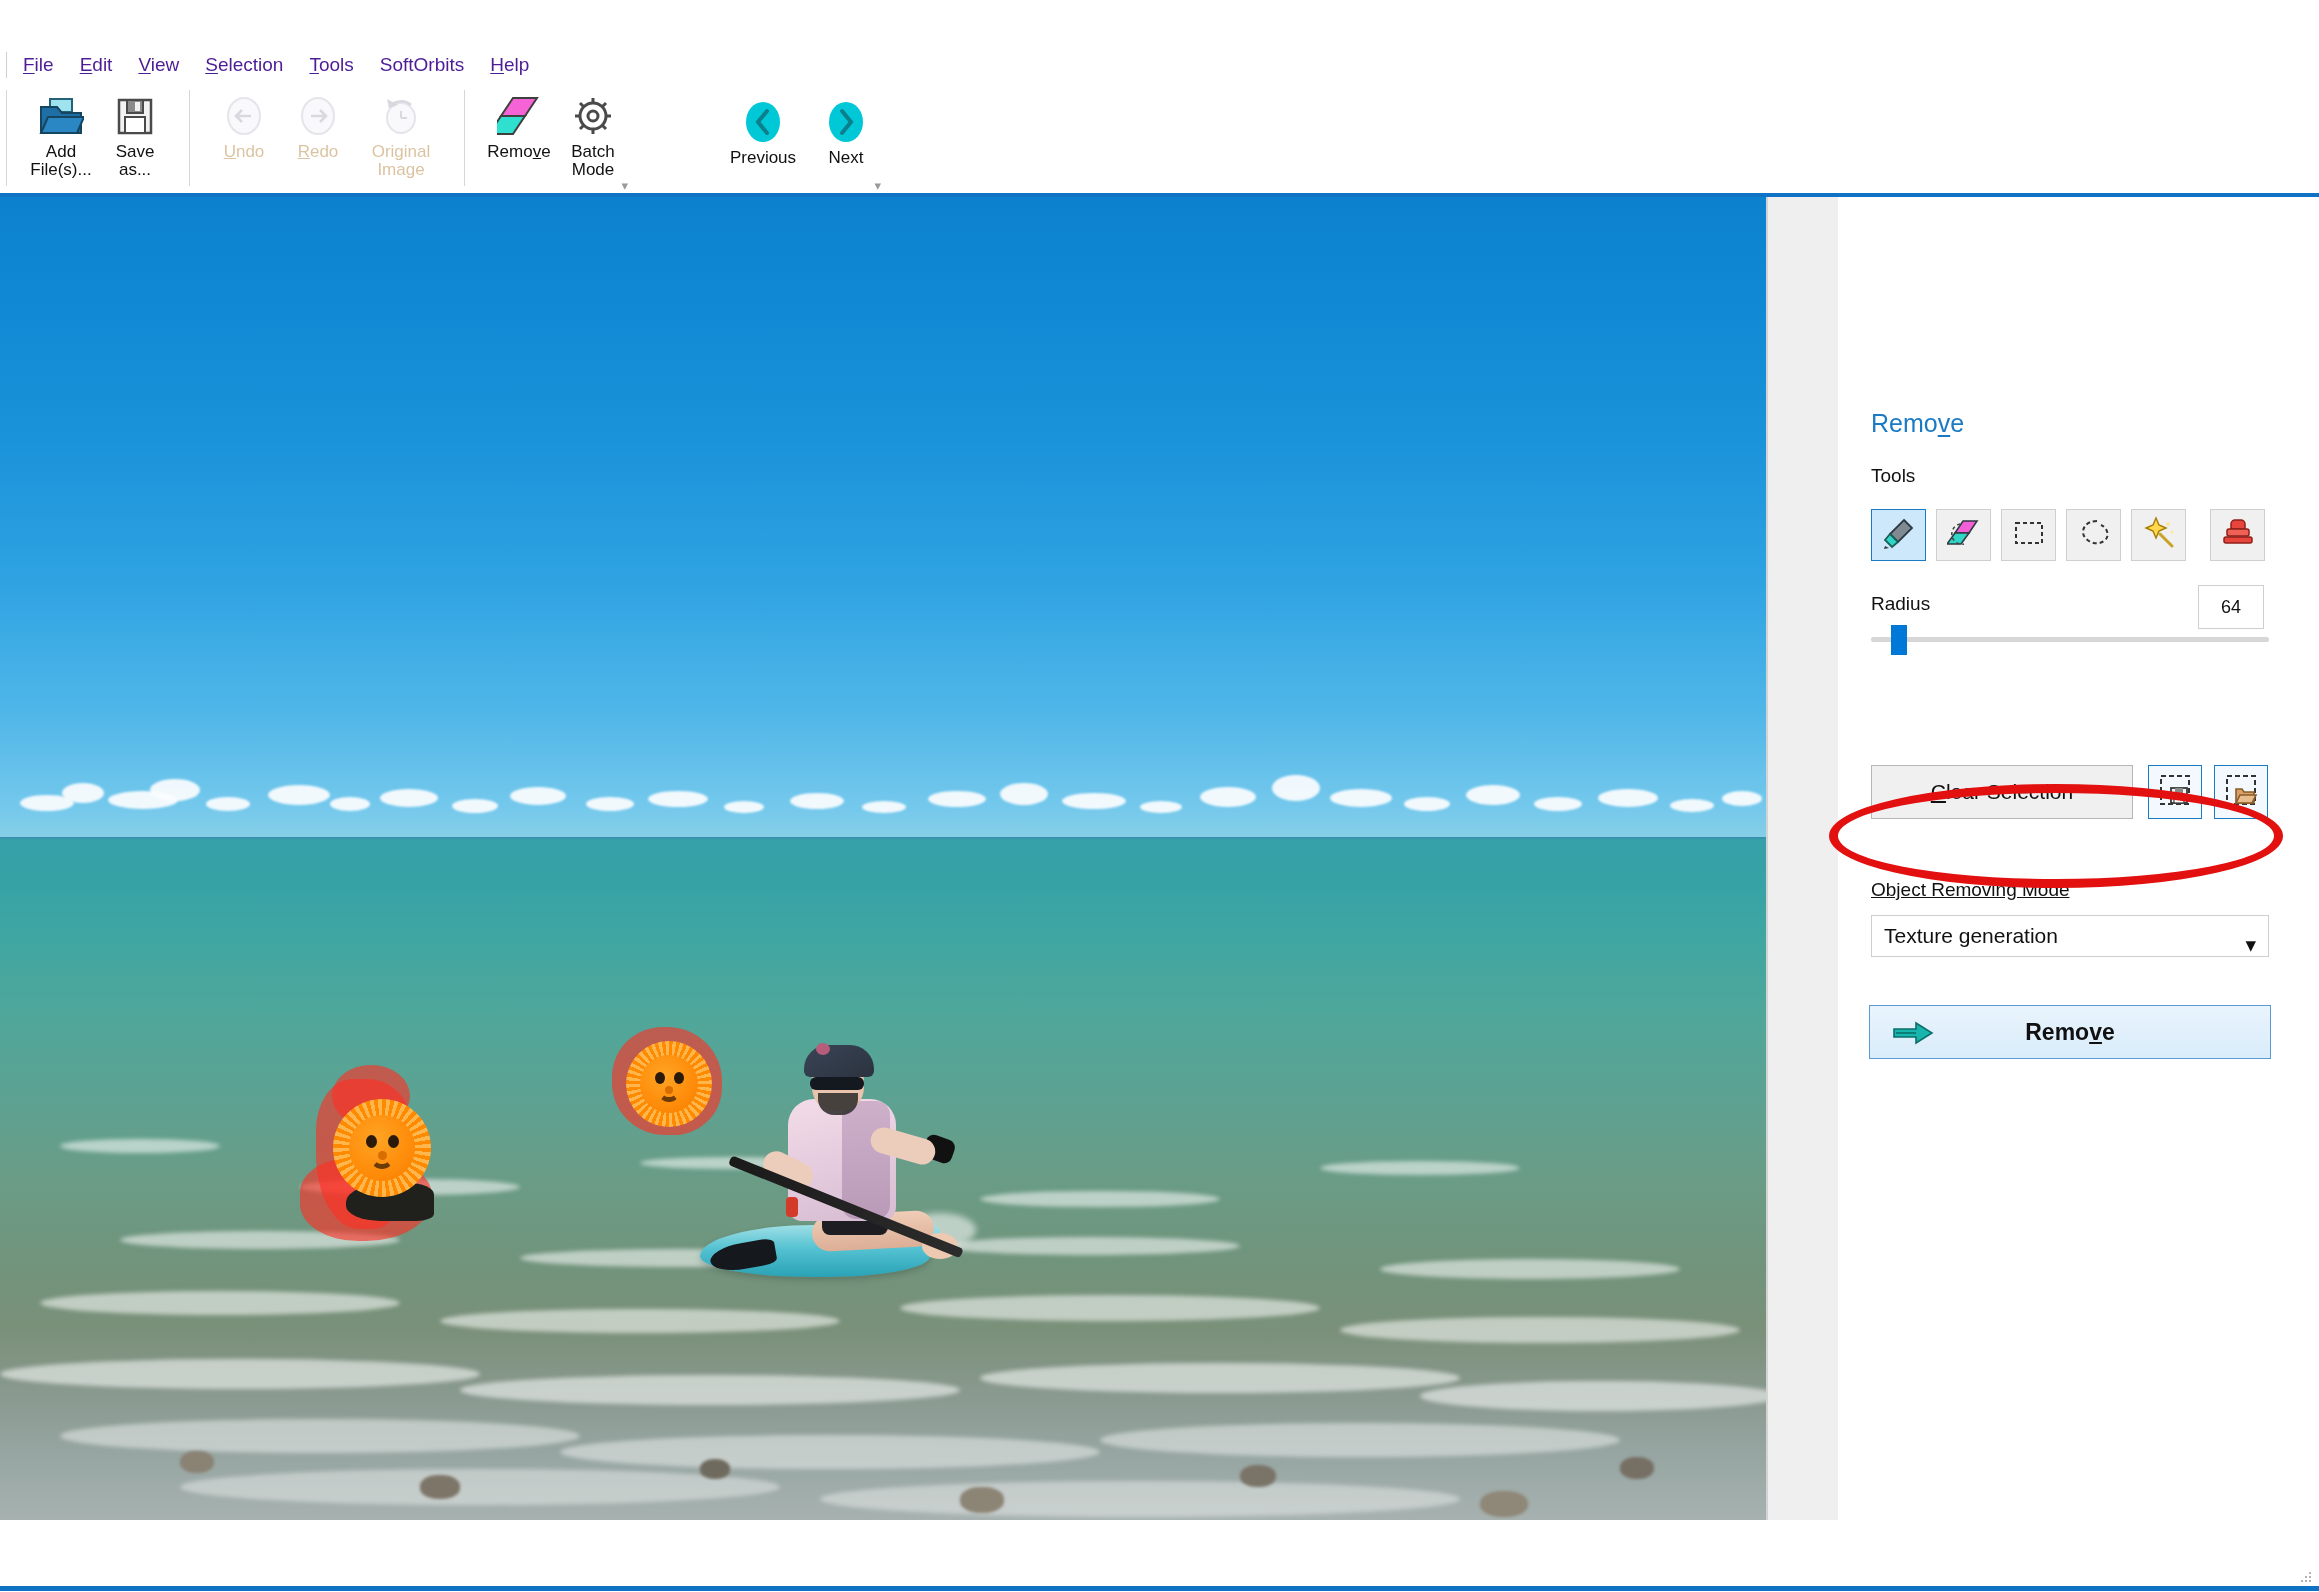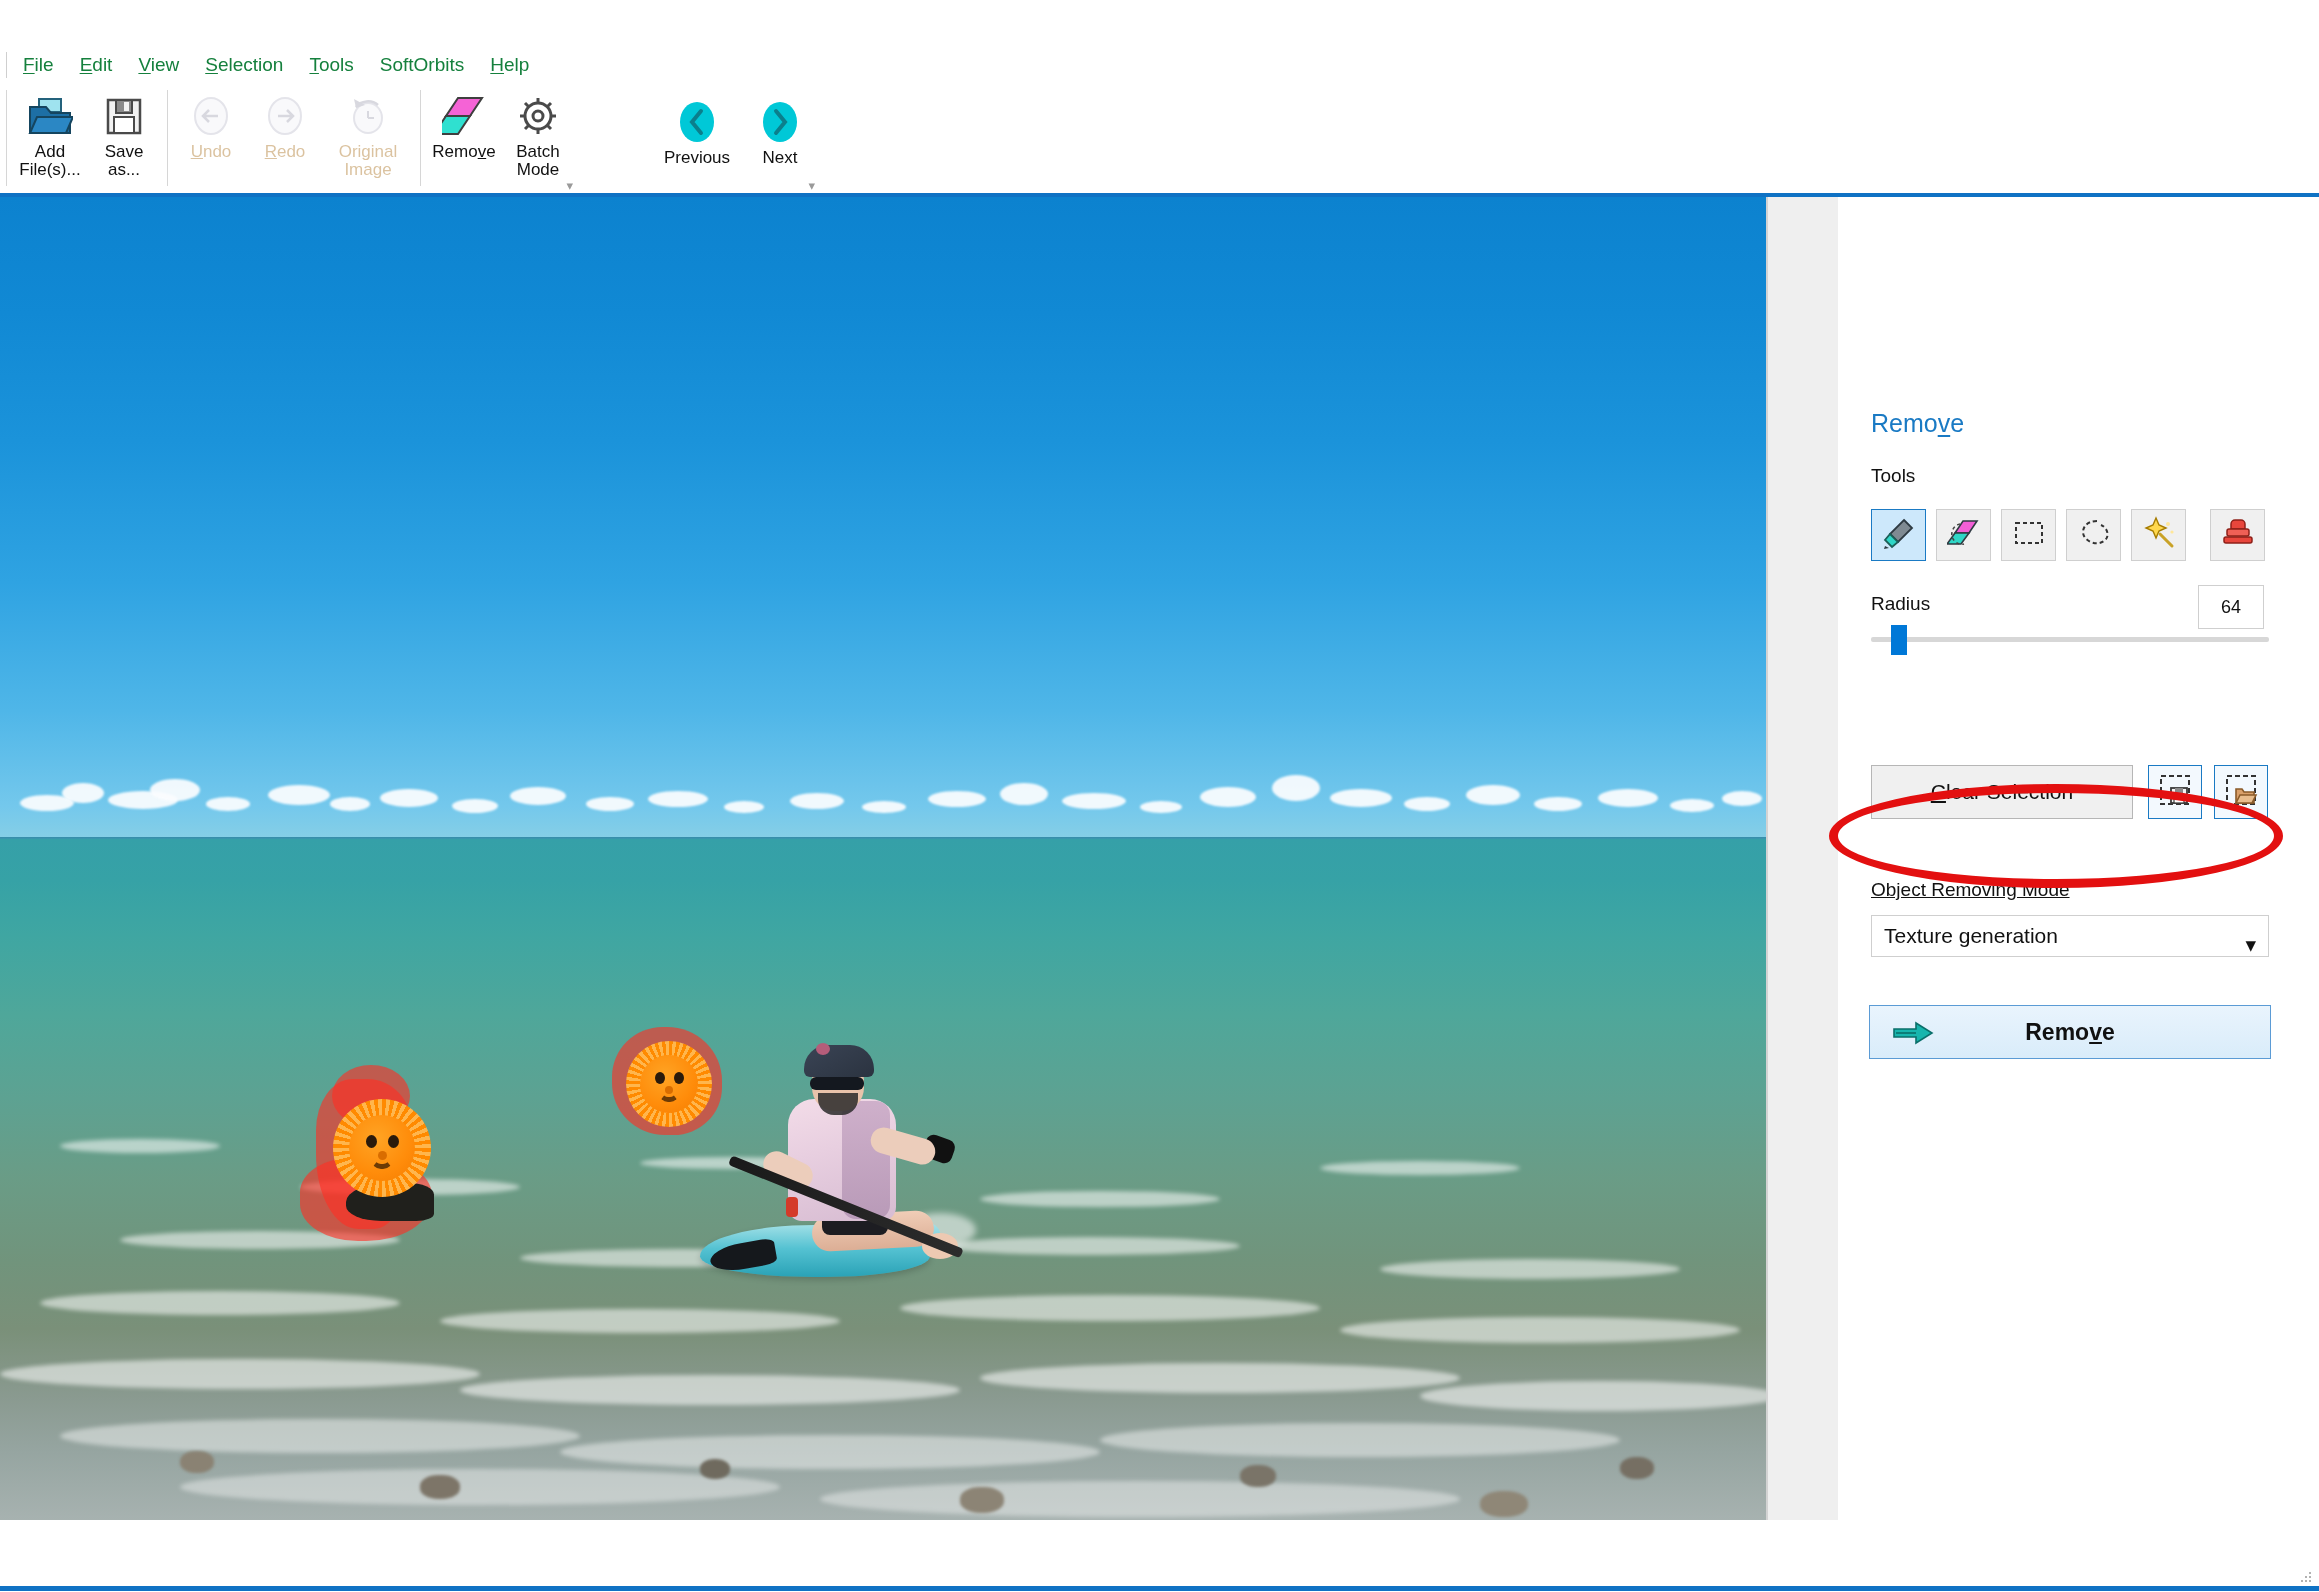--- a/index.html
+++ b/index.html
@@ -39,29 +39,29 @@
 
   
   .menubar {
     position: absolute; left: 0; top: 46px; width: 2319px; height: 38px;
     background: #fff; display: flex; align-items: center; padding-left: 10px;
   }
   .menubar::before{
     content:''; position:absolute; left:6px; top:6px; width:1px; height:26px; background:#cfcfcf;
   }
   .menu-item {
-    font-size: 19px; color: #15803d; padding: 3px 13px; cursor: default;
+    font-size: 19px; color: #4c1d95; padding: 3px 13px; cursor: default;
     font-family: "Liberation Sans", sans-serif; white-space: nowrap;
   }
   .menu-item u { text-underline-offset: 2px; }
 
   
   .toolbar {
     position: absolute; left: 0; top: 84px; width: 2319px; height: 112px;
-    background: #fff; display: flex; align-items: flex-start;
+    background: #fff; display: flex; align-items: flex-start; gap: 11px;
   }
   .tb-sep { width: 1px; height: 96px; background: #d6d6d6; margin: 6px 6px 0 6px; }
   .tb-group { display: flex; align-items: flex-start; position: relative; height: 110px; }
   .tb-btn {
     width: 74px; height: 104px; display: flex; flex-direction: column;
     align-items: center; padding-top: 8px; cursor: default; border: 1px solid transparent;
   }
   .tb-btn.disabled { opacity: .38; }
   .tb-ico { height: 46px; display:flex; align-items:center; justify-content:center; }
   .tb-label {

